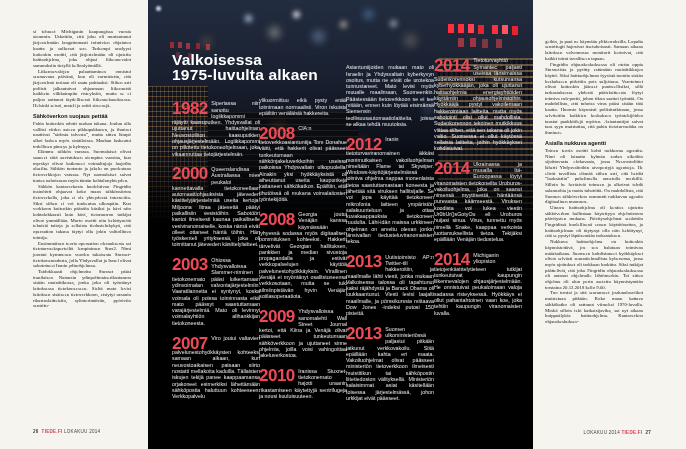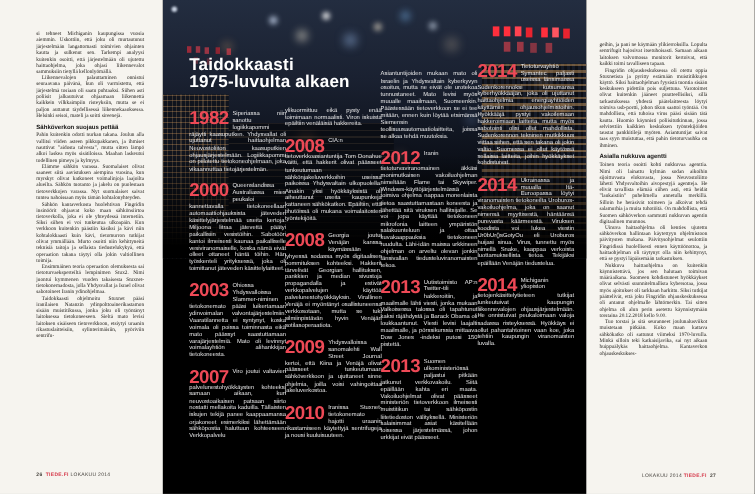--- a/index.html
+++ b/index.html
@@ -100,21 +100,21 @@
     <div class="photo">
       <i class="bld b1"></i>
       <i class="bld b2"></i>
       <i class="bld b3"></i>
       <i class="bokeh"></i>
       <i class="leds l1"></i>
       <i class="leds l2"></i>
       <i class="fade"></i>
     </div>
 
-    <h1 class="title"><span>Taidokkaasti</span><br><span>1975-luvulta alkaen</span></h1>
+    <h1 class="title"><span>Valkoisessa</span><br><span>1975-luvulta alkaen</span></h1>
 
     <div class="tcol c1">
       <div class="tb"><span class="yr">1982</span><span class="tt">Siperiassa niin sanottu logiikkapommi räjäytti kaasuputken. Yhdysvallat oli ujuttanut haittaohjelman Neuvostoliiton kaasuputkien ohjausjärjestelmään. Logiikkapommi on piilotettu tietokoneohjelmaan, joka vikaannuttaa tietojärjestelmän.</span></div>
       <div class="tb"><span class="yr">2000</span><span class="tt">Queenslandissa Australiassa mies peukaloi kannettavalla tietokoneellaan automaattiohjauksista jäteveden käsittelyjärjestelmää useita kertoja. Miljoona litraa jätevettä päätyi paikallisiin vesistöihin. Sabotööri kantoi ilmeisesti kaunaa paikalliselle vesiviranomaiselle, koska nämä eivät olleet ottaneet häntä töihin. Hän työskenteli yrityksessä, joka oli toimittanut jäteveden käsittelylaitteet.</span></div>
       <div class="tb"><span class="yr">2003</span><span class="tt">Ohiossa Yhdysvalloissa Slammer-niminen tietokonemato pääsi luikertamaan ydinvoimalan valvontajärjestelmiin. Vaaratilannetta ei syntynyt, koska voimala oli poissa toiminnasta eikä mato päässyt saastuttamaan varajärjestelmiä. Mato oli levinnyt voimalayhtiön alihankkijan tietokoneesta.</span></div>
       <div class="tb"><span class="yr">2007</span><span class="tt">Viro joutui valtavien palvelunestohyökkäysten kohteeksi samaan aikaan, kun neuvostoaikaisen patsaan siirto nostatti mellakoita kaduilla. Tällaisten iskujen tekijä panee kaappaamansa orjakoneet esimerkiksi lähettämään sähköpostia haluttuun kohteeseen. Verkkopalvelu</span></div>
     </div>
 
     <div class="tcol c2">
       <div class="tb"><span class="tt">ylikuormittuu eikä pysty enää toimimaan normaalisti. Viron iskuista epäiltiin venäläisiä hakkereita.</span></div>

